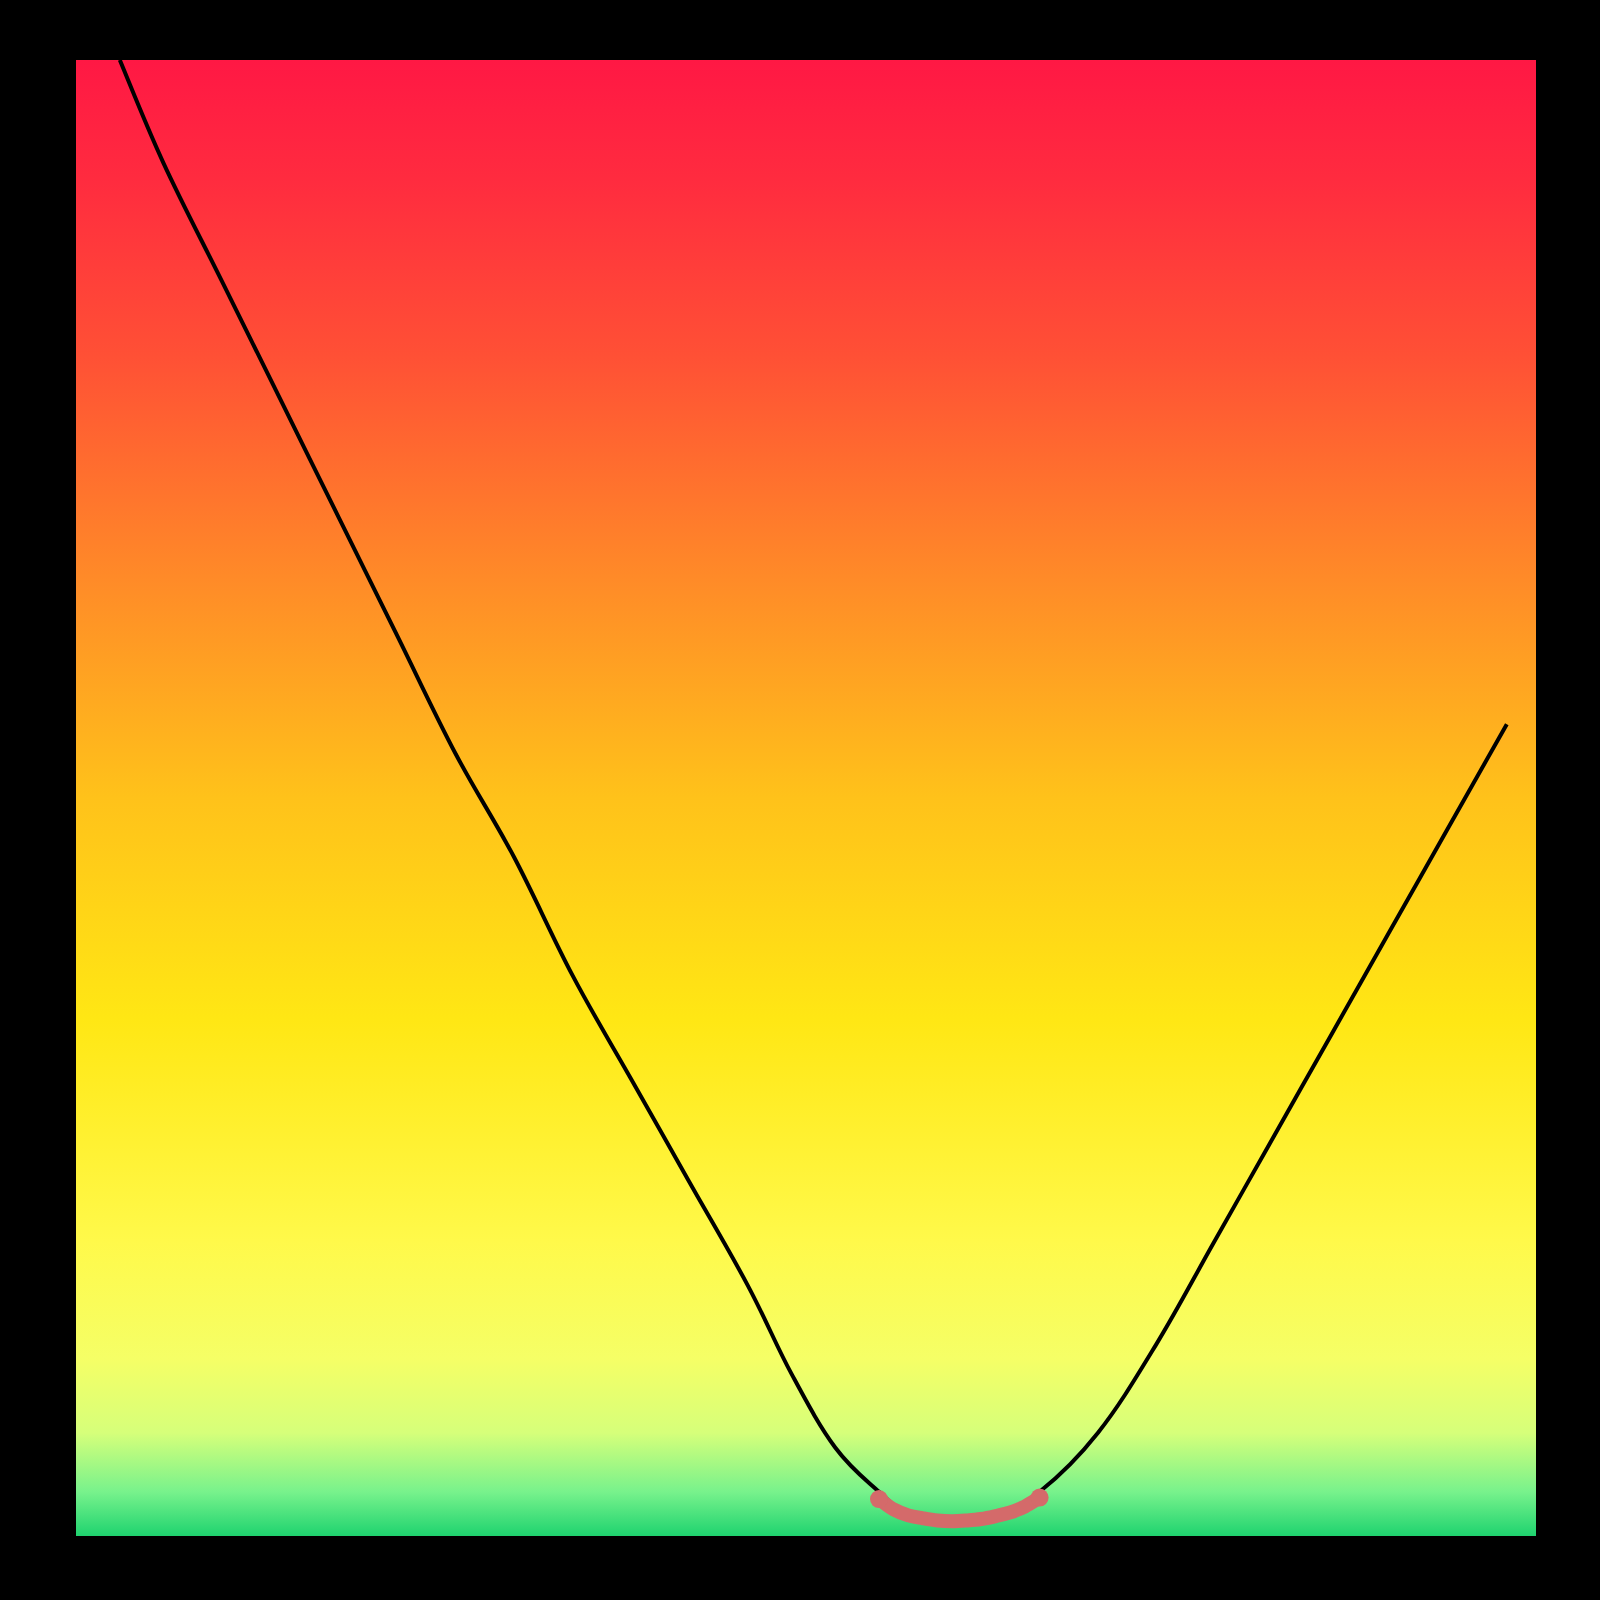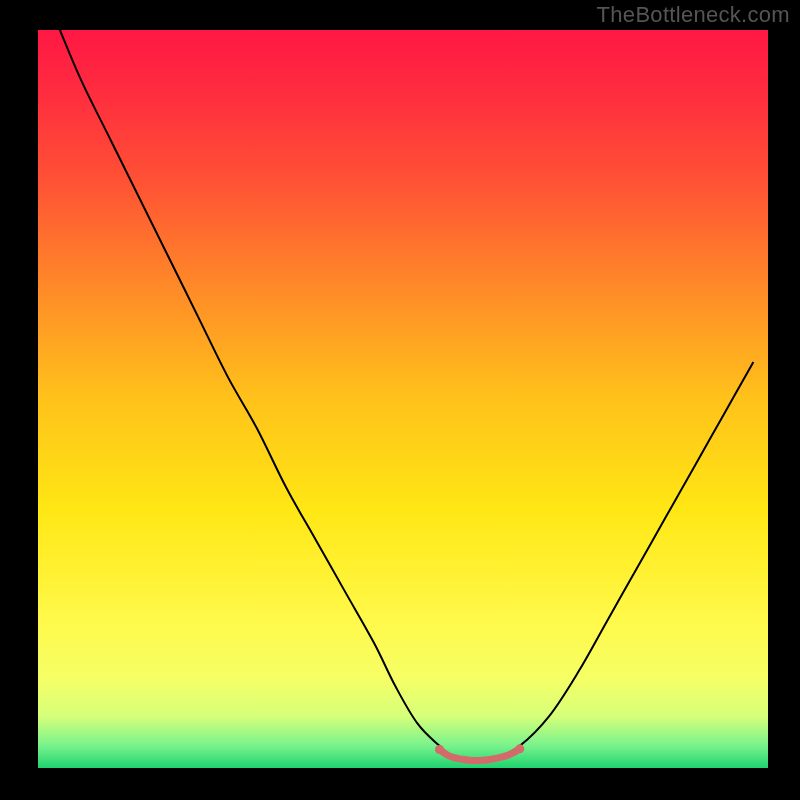--- a/index.html
+++ b/index.html
@@ -34,21 +34,20 @@
   }
   svg {
     display: block;
   }
 </style>
 </head>
 <body>
 
 <div class="frame">
 
-  <div class="watermark">TheBottleneck.com</div>
 
   <div class="plot-area" id="plot-area" style="left: 38px; top: 30px; width: 730px; height: 738px;">
     <svg id="chart-svg" preserveAspectRatio="none" width="730" height="738" viewBox="0 0 730 738">
       <defs>
         <linearGradient id="bg-grad" x1="0" y1="0" x2="0" y2="1">
             <stop offset="0%" stop-color="#ff1844"></stop>
             <stop offset="8%" stop-color="#ff2b3f"></stop>
             <stop offset="20%" stop-color="#ff5035"></stop>
             <stop offset="35%" stop-color="#ff8a28"></stop>
             <stop offset="50%" stop-color="#ffc21a"></stop>

